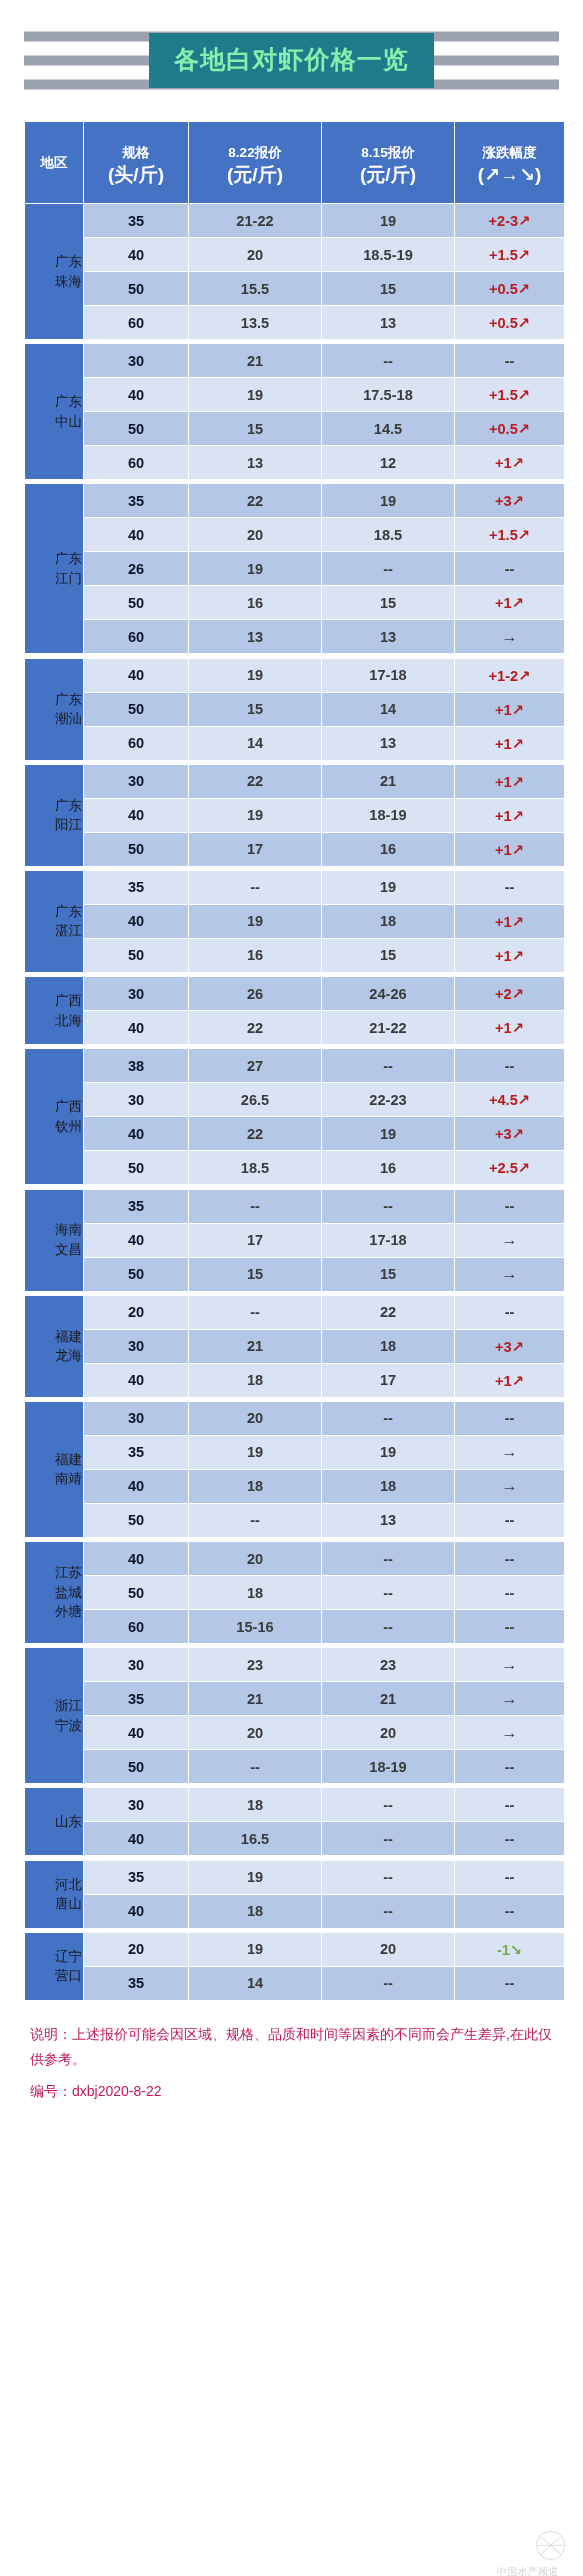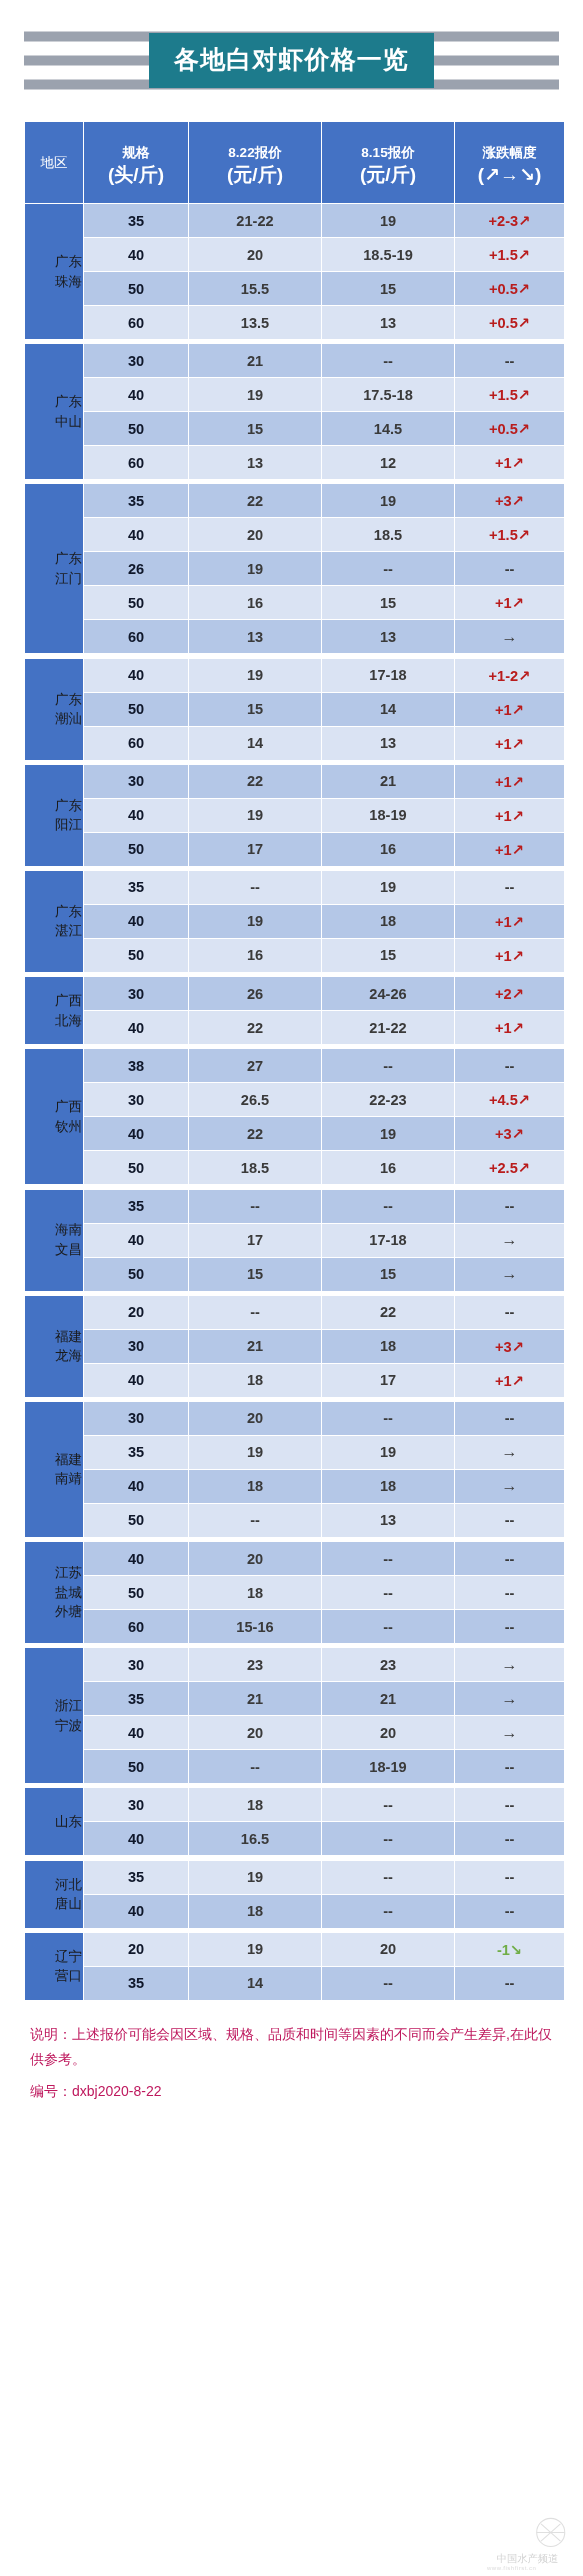--- a/index.html
+++ b/index.html
@@ -40,21 +40,21 @@
   .banner-stripes span{
     display:block;
     height:10.3px;
     background:#9ba2ae;
     width:100%;
   }
   .banner-box{
     position:relative;
     z-index:2;
     background:#1d7b8c;
-    color:#ffffff;
+    color:#86efac;
     padding:14px 25px 16px 25px;
     font-size:25px;
     font-weight:bold;
     letter-spacing:1.1px;
     line-height:1;
     white-space:nowrap;
   }
 
   
   .table-wrap{
@@ -91,21 +91,21 @@
   th.hd .hd-sub{
     display:block;
     font-size:19px;
     font-weight:bold;
     line-height:1.15;
   }
   th.hd-region{
     background:#4472c4;
     color:#ffffff;
     font-size:13.5px;
-    font-weight:normal;
+    font-weight:bold;
     vertical-align:middle;
     text-align:center;
   }
 
   td.region{
     background:#4472c4;
     color:#1a1a1a;
     font-size:13.5px;
     font-weight:normal;
     text-align:right;
@@ -135,21 +135,21 @@
   .footer{
     padding:21.6px 30px 0 30px;
     color:#be185d;
     font-size:14px;
     line-height:1.75;
   }
   .footer p{margin:0 0 7.6px 0;}
   .watermark{
     position:absolute;
     right:15px;
-    bottom:14px;
+    bottom:1px;
     width:81px;
     height:46px;
     opacity:.45;
     pointer-events:none;
   }
   .wm-text{
     font-size:10.3px;
     color:#9a9a9a;
     text-align:center;
     line-height:1.2;

